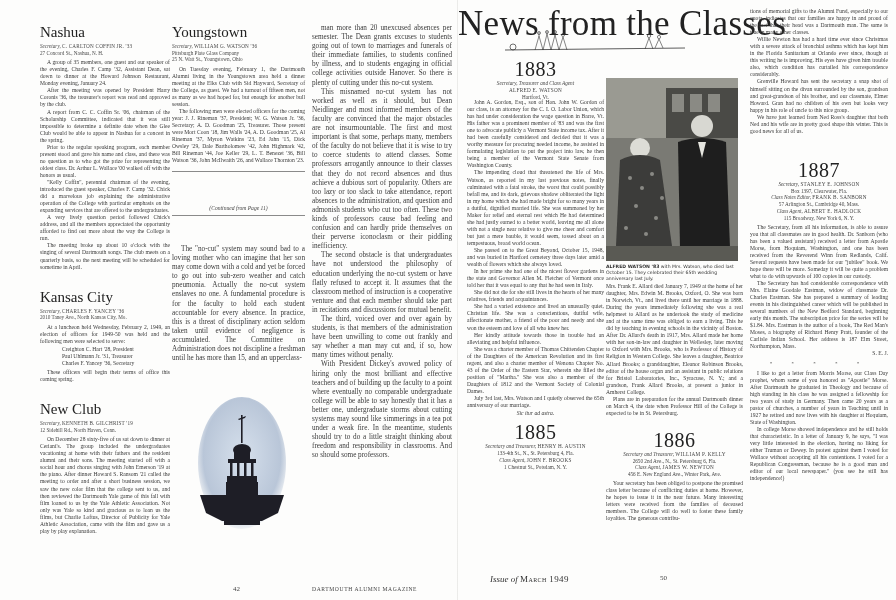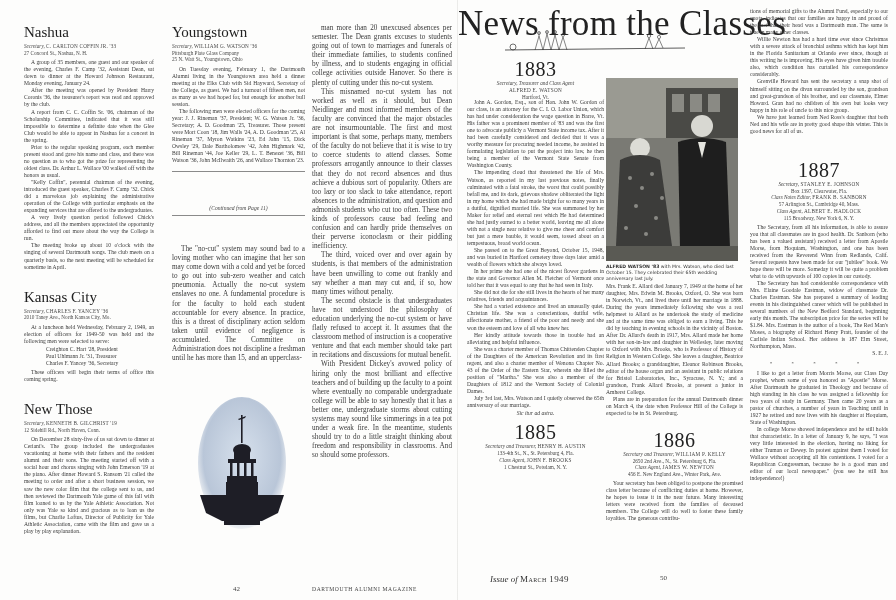--- a/index.html
+++ b/index.html
@@ -41,21 +41,21 @@
   .spire { position: absolute; left: 190px; top: 395px; width: 100px; height: 145px; }
   .gutter { position: absolute; left: 457px; top: 0; width: 2px; height: 600px; background: linear-gradient(to right, #e8e8e6, #f6f6f4); }
 </style>
 </head>
 <body>
 
 <div class="page page-left"></div>
 <div class="gutter"></div>
 <div class="page page-right"></div>
 
-<div class="col" style="left:24px; top:24px; width:130px;">
+<div class="col" style="left:40px; top:24px; width:130px;">
   <section>
     <h2 class="club-head">Nashua</h2>
     <div class="sec-line">
       <i>Secretary,</i>
       <span class="sc">C. CARLTON COFFIN JR. '33</span>
     </div>
     <div class="sec-line" style="margin-bottom:3px;">27 Concord St., Nashua, N. H.</div>
     <p>A group of 35 members, one guest and our speaker of the evening, Charles F. Camp '32, Assistant Dean, sat down to dinner at the Howard Johnson Restaurant, Monday evening, January 24.</p>
     <p>After the meeting was opened by President Harry Coronis '36, the treasurer's report was read and approved by the club.</p>
     <p>A report from C. C. Coffin Sr. '06, chairman of the Scholarship Committee, indicated that it was still impossible to determine a definite date when the Glee Club would be able to appear in Nashua for a concert in the spring.</p>
@@ -75,21 +75,21 @@
     <p>At a luncheon held Wednesday, February 2, 1949, an election of officers for 1949-50 was held and the following men were selected to serve:</p>
     <div class="officers">
       <div>Creighton C. Hart '28, President</div>
       <div>Paul Uhlmann Jr. '31, Treasurer</div>
       <div>Charles F. Yancey '36, Secretary</div>
     </div>
     <p>These officers will begin their terms of office this coming spring.</p>
   </section>
 
   <section style="margin-top:18px;">
-    <h2 class="club-head">New Those</h2>
+    <h2 class="club-head">New Club</h2>
     <div class="sec-line">
       <i>Secretary,</i>
       <span class="sc">KENNETH B. GILCHRIST '19</span>
     </div>
     <div class="sec-line" style="margin-bottom:3px;">12 Sidehill Rd., North Haven, Conn.</div>
     <p>On December 28 sixty-five of us sat down to dinner at Ceriani's. The group included the undergraduates vacationing at home with their fathers and the resident alumni and their sons. The meeting started off with a social hour and chorus singing with John Emerson '19 at the piano. After dinner Howard S. Ransom '21 called the meeting to order and after a short business session, we saw the new color film that the college sent to us, and then reviewed the Dartmouth Yale game of this fall with film loaned to us by the Yale Athletic Association. Not only was Yale so kind and gracious as to loan us the films, but Charlie Loftus, Director of Publicity for Yale Athletic Association, came with the film and gave us a play by play explanation.</p>
   </section>
 </div>
 
 <div class="col" style="left:172px; top:24px; width:133px;">
@@ -138,22 +138,22 @@
     <rect x="37" y="81" width="30" height="6"></rect>
     <rect x="36" y="87" width="32" height="14"></rect>
     <path d="M10 100 L94 100 L88 118 L72 126 L32 126 L16 118 Z"></path>
     <rect x="34" y="126" width="36" height="4"></rect>
   </g>
 </svg>
 
 <div class="col wide" style="left:312px; top:24px; width:140px;">
   <p class="noindent">man more than 20 unexcused absences per semester. The Dean grants excuses to students going out of town to marriages and funerals of their immediate families, to students confined by illness, and to students engaging in official college activities outside Hanover. So there is plenty of cutting under this no-cut system.</p>
   <p>This misnamed no-cut system has not worked as well as it should, but Dean Neidlinger and most informed members of the faculty are convinced that the major obstacles are not insurmountable. The first and most important is that some, perhaps many, members of the faculty do not believe that it is wise to try to coerce students to attend classes. Some professors arrogantly announce to their classes that they do not record absences and thus achieve a dubious sort of popularity. Others are too lazy or too slack to take attendance, report absences to the administration, and question and admonish students who cut too often. These two kinds of professors cause bad feeling and confusion and can hardly pride themselves on their perverse iconoclasm or their piddling inefficiency.</p>
+  <p>The second obstacle is that undergraduates have not understood the philosophy of education underlying the no-cut system or have flatly refused to accept it. It assumes that the classroom method of instruction is a cooperative venture and that each member should take part in recitations and discussions for mutual benefit.</p>
   <p>The third, voiced over and over again by students, is that members of the administration have been unwilling to come out frankly and say whether a man may cut and, if so, how many times without penalty.</p>
-  <p>The second obstacle is that undergraduates have not understood the philosophy of education underlying the no-cut system or have flatly refused to accept it. It assumes that the classroom method of instruction is a cooperative venture and that each member should take part in recitations and discussions for mutual benefit.</p>
   <p>With President Dickey's avowed policy of hiring only the most brilliant and effective teachers and of building up the faculty to a point where eventually no comparable undergraduate college will be able to say honestly that it has a better one, undergraduate storms about cutting systems may sound like simmerings in a tea pot under a weak fire. In the meantime, students should try to do a little straight thinking about freedom and responsibility in classrooms. And so should some professors.</p>
 </div>
 
 <div class="folio" style="left:233px; top:585px;">42</div>
 <div class="mag-name" style="left:312px; top:586px;">DARTMOUTH ALUMNI MAGAZINE</div>
 
 <div class="masthead">News from the Classes</div>
 <svg class="masthead-art" viewBox="0 0 180 22">
   <line x1="0" y1="20" x2="180" y2="18" stroke="#333" stroke-width="0.8"></line>
   <circle cx="8" cy="17" r="3" fill="none" stroke="#333" stroke-width="0.7"></circle>

